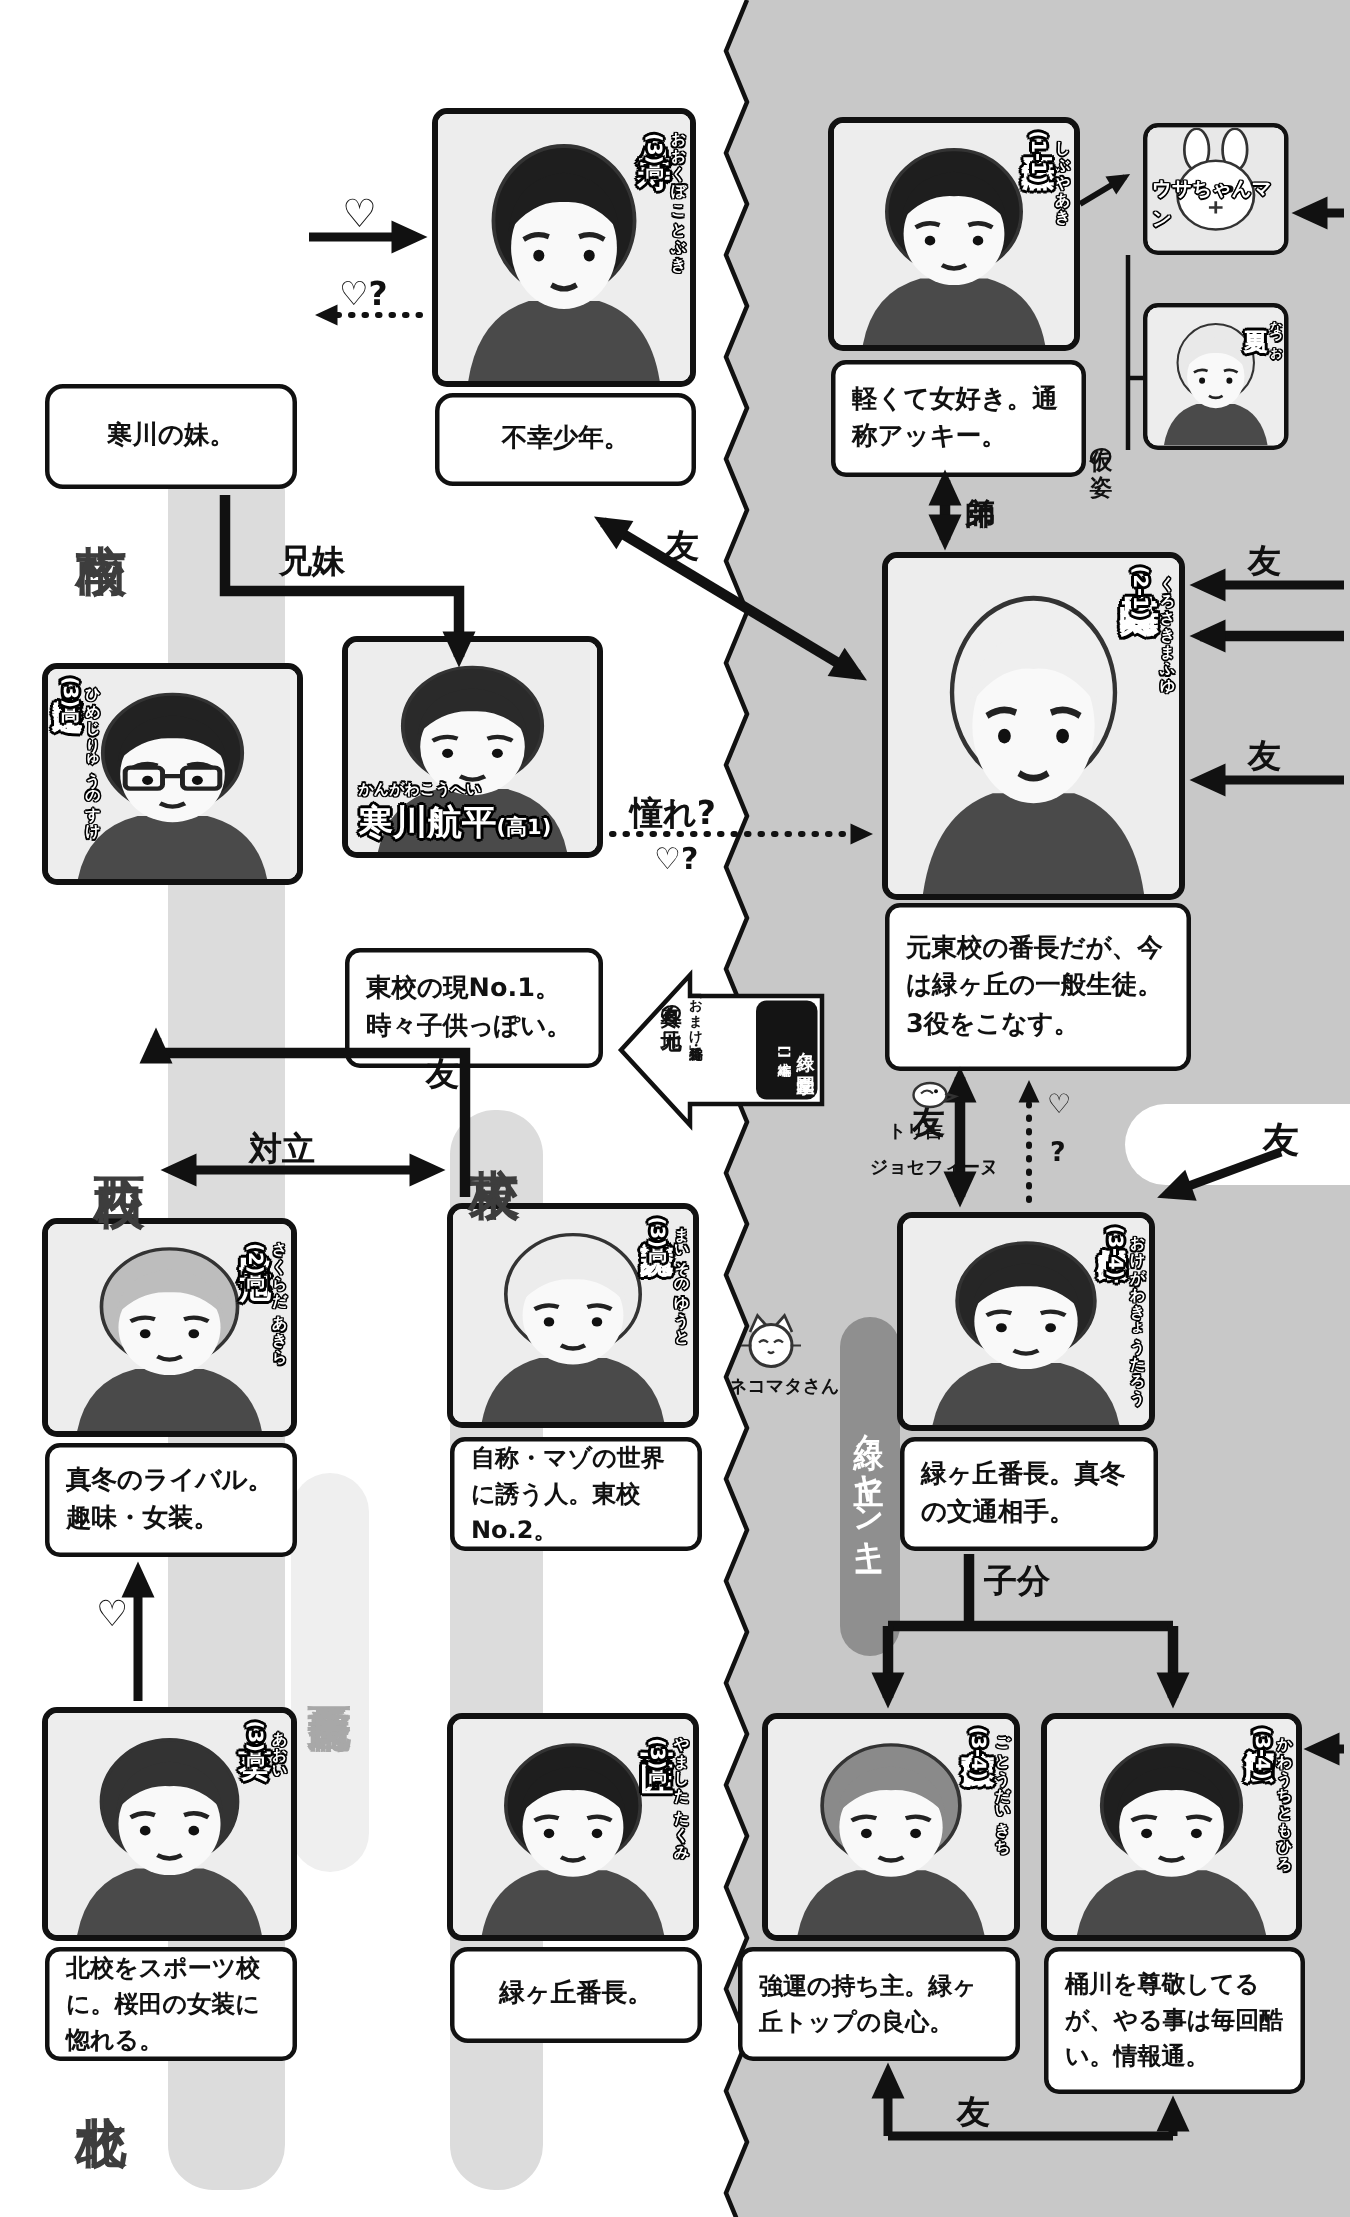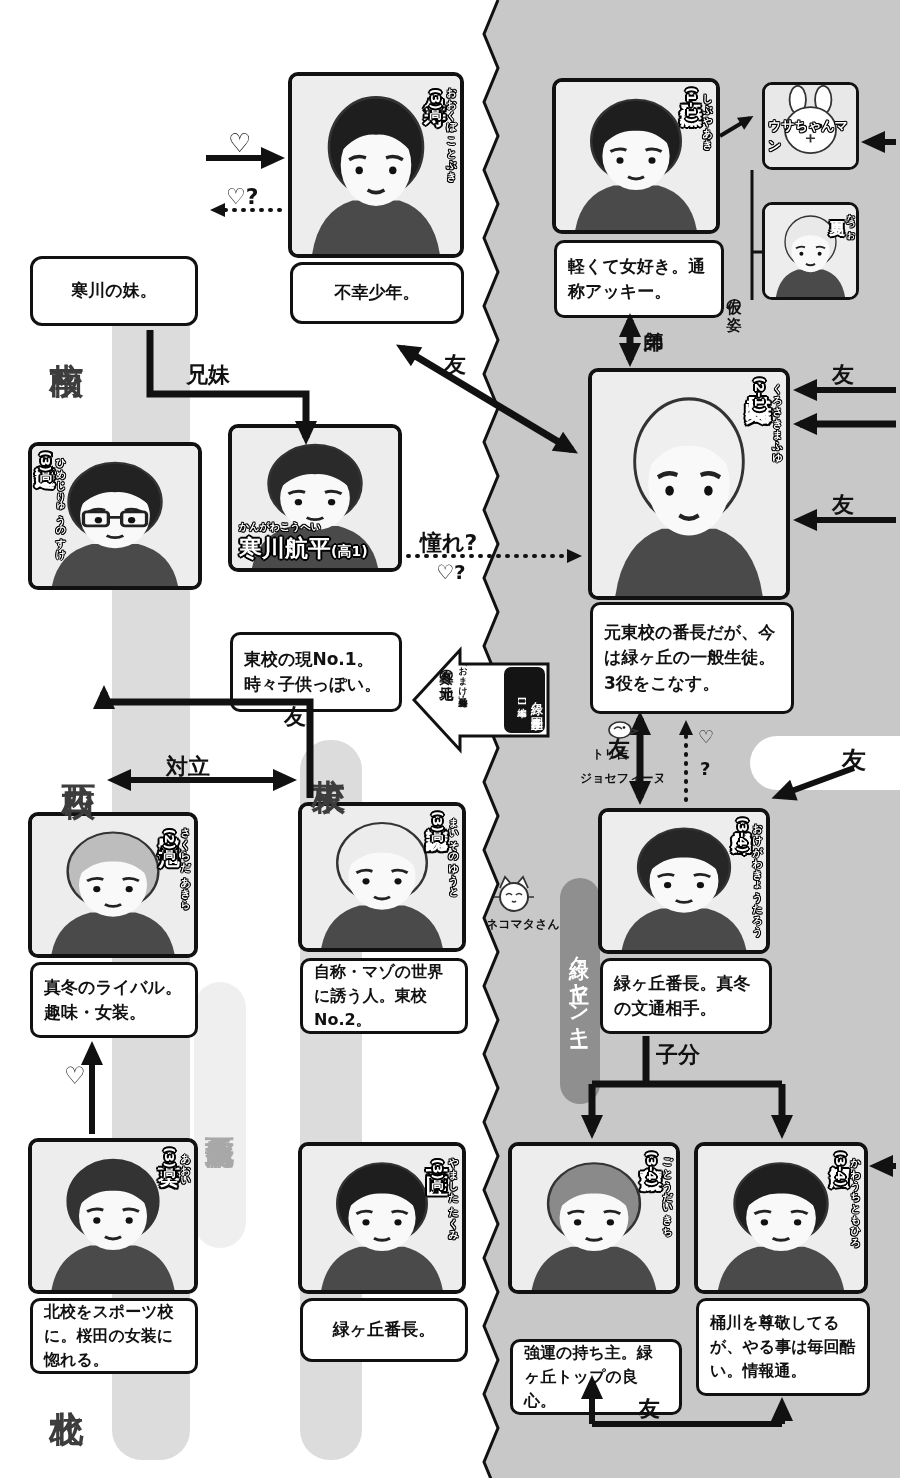--- a/index.html
+++ b/index.html
@@ -332,21 +332,21 @@
 
   <div class="card" style="left:508px;top:1142px;width:172px;height:152px;">
     <svg class="art" viewBox="0 0 100 100" preserveAspectRatio="none">
         <use href="#face-m" style="--hair:#8a8a8a"></use>
       </svg>
     <div class="plate plate-v">
       <span class="furi ow1 blk">ごとうだいきち</span>
       <span class="ncol blk"><span class="ow2">後藤大吉</span><span class="gr ow2">(3-4)</span></span>
     </div>
   </div>
-  <div class="desc" style="left:510px;top:1298px;width:172px;height:76px;font-size:16px;margin-top:41px;">強運の持ち主。緑ヶ丘トップの良心。</div>
+  <div class="desc" style="left:492px;top:1298px;width:188px;height:76px;font-size:16px;">強運の持ち主。緑ヶ丘トップの良心。</div>
 
   <div class="card" style="left:694px;top:1142px;width:174px;height:152px;">
     <svg class="art" viewBox="0 0 100 100" preserveAspectRatio="none">
         <use href="#face-m" style="--hair:#1f1f1f"></use>
       </svg>
     <div class="plate plate-v">
       <span class="furi ow1 blk">かわうちともひろ</span>
       <span class="ncol blk" style="font-size:20px;"><span class="ow2">河内智広</span><span class="gr ow2">(3-4)</span></span>
     </div>
   </div>

